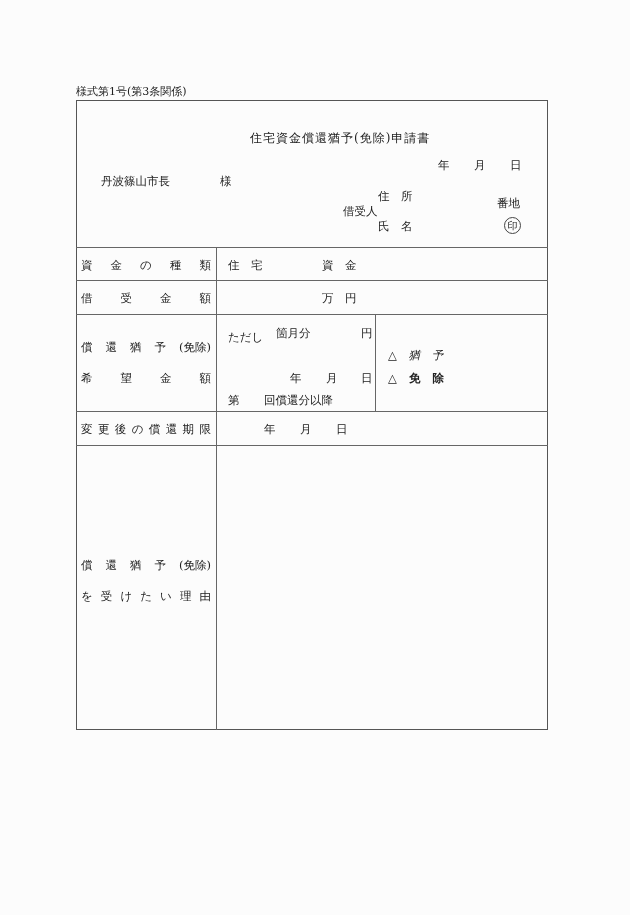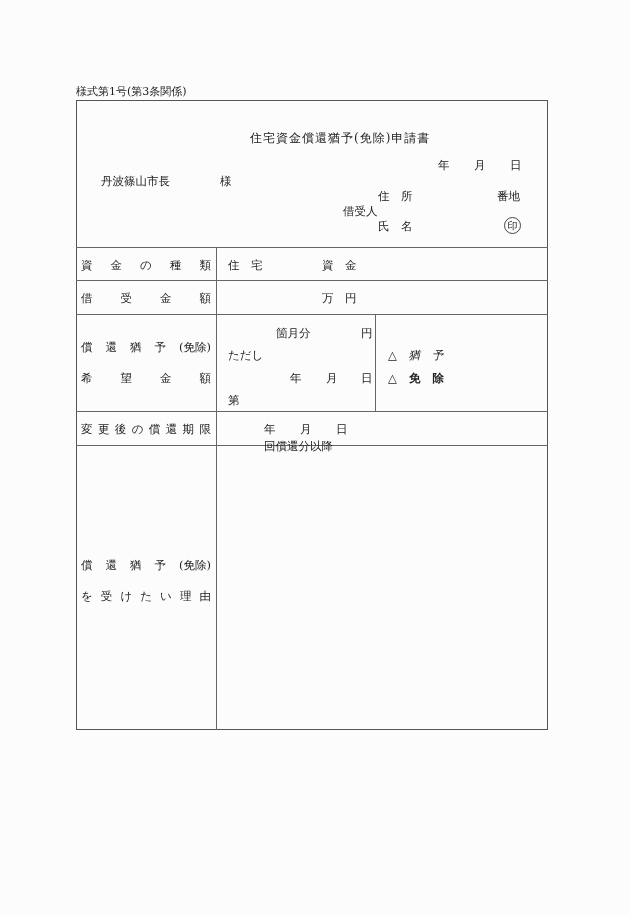--- a/index.html
+++ b/index.html
@@ -29,21 +29,21 @@
 
 <div class="abs" style="left:438px; top:158px;">年</div>
 <div class="abs" style="left:474px; top:158px;">月</div>
 <div class="abs" style="left:510px; top:158px;">日</div>
 
 <div class="abs" style="left:101px; top:174px;">丹波篠山市長</div>
 <div class="abs" style="left:220px; top:174px;">様</div>
 
 <div class="abs" style="left:378px; top:189px;">住</div>
 <div class="abs" style="left:401px; top:189px;">所</div>
-<div class="abs" style="left:497px; top:189px;">番地</div>
+<div class="abs" style="left:497px; top:196px;">番地</div>
 <div class="abs" style="left:343px; top:204px;">借受人</div>
 <div class="abs" style="left:378px; top:219px;">氏</div>
 <div class="abs" style="left:401px; top:219px;">名</div>
 <div class="stamp" style="left:504px; top:217px;">印</div>
 
 <div class="hline" style="top:247px;"></div>
 <div class="hline" style="top:280px;"></div>
 <div class="hline" style="top:314px;"></div>
 <div class="hline" style="top:411px;"></div>
 <div class="hline" style="top:445px;"></div>
@@ -79,26 +79,26 @@
   <span>(免除)</span>
 </div>
 <div class="spread" style="left:81px; top:371px; width:130px;">
   <span>希</span>
   <span>望</span>
   <span>金</span>
   <span>額</span>
 </div>
 <div class="abs" style="left:276px; top:326px;">箇月分</div>
 <div class="abs" style="left:361px; top:326px;">円</div>
-<div class="abs" style="left:228px; top:348px;">ただし</div>
+<div class="abs" style="left:228px; top:330px;">ただし</div>
 <div class="abs" style="left:290px; top:371px;">年</div>
 <div class="abs" style="left:326px; top:371px;">月</div>
 <div class="abs" style="left:361px; top:371px;">日</div>
 <div class="abs" style="left:228px; top:393px;">第</div>
-<div class="abs" style="left:264px; top:393px;margin-top:46px;">回償還分以降</div>
+<div class="abs" style="left:264px; top:393px;">回償還分以降</div>
 
 <div class="abs" style="left:388px; top:348px;font-style:italic;">
   <span>△</span>
   <span style="margin-left:8px;">猶</span>
   <span style="margin-left:8px;">予</span>
 </div>
 <div class="abs" style="left:388px; top:371px;font-weight:bold;">
   <span>△</span>
   <span style="margin-left:8px;">免</span>
   <span style="margin-left:8px;">除</span>

